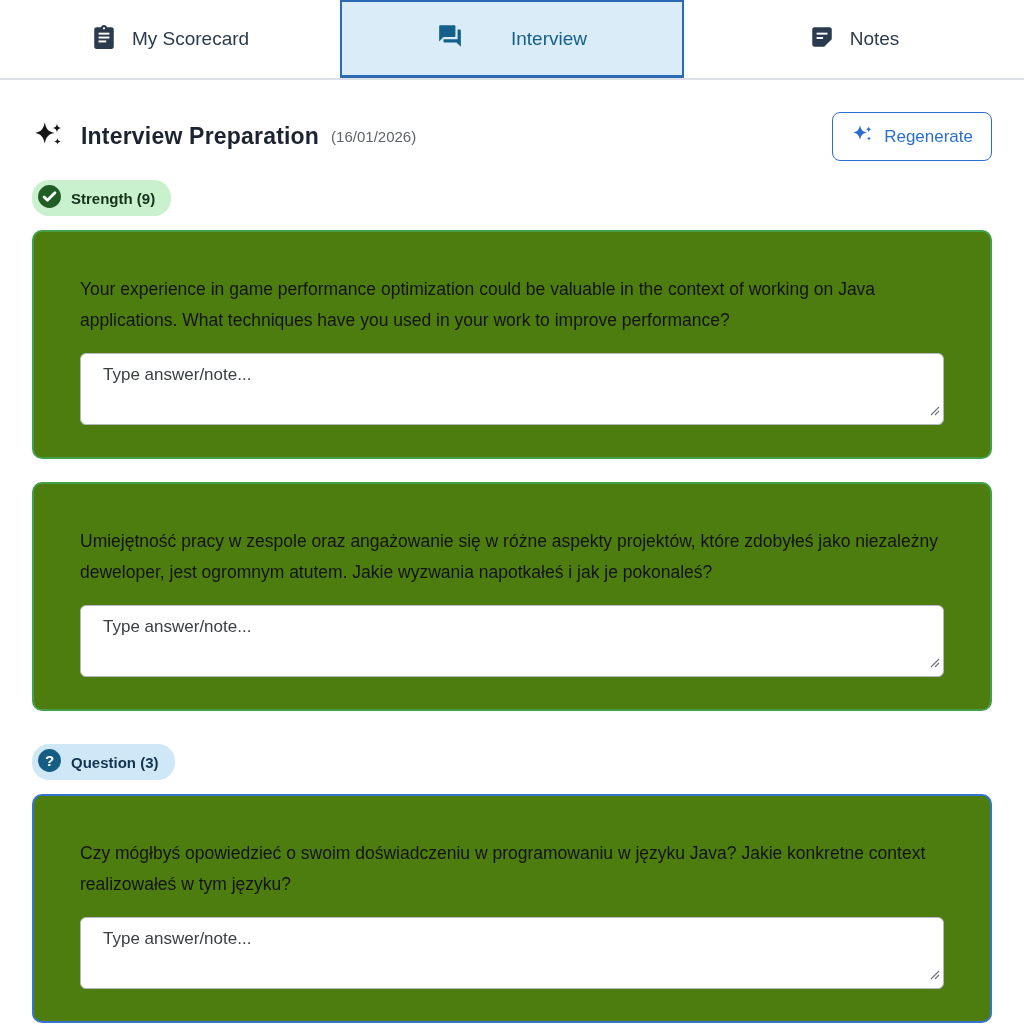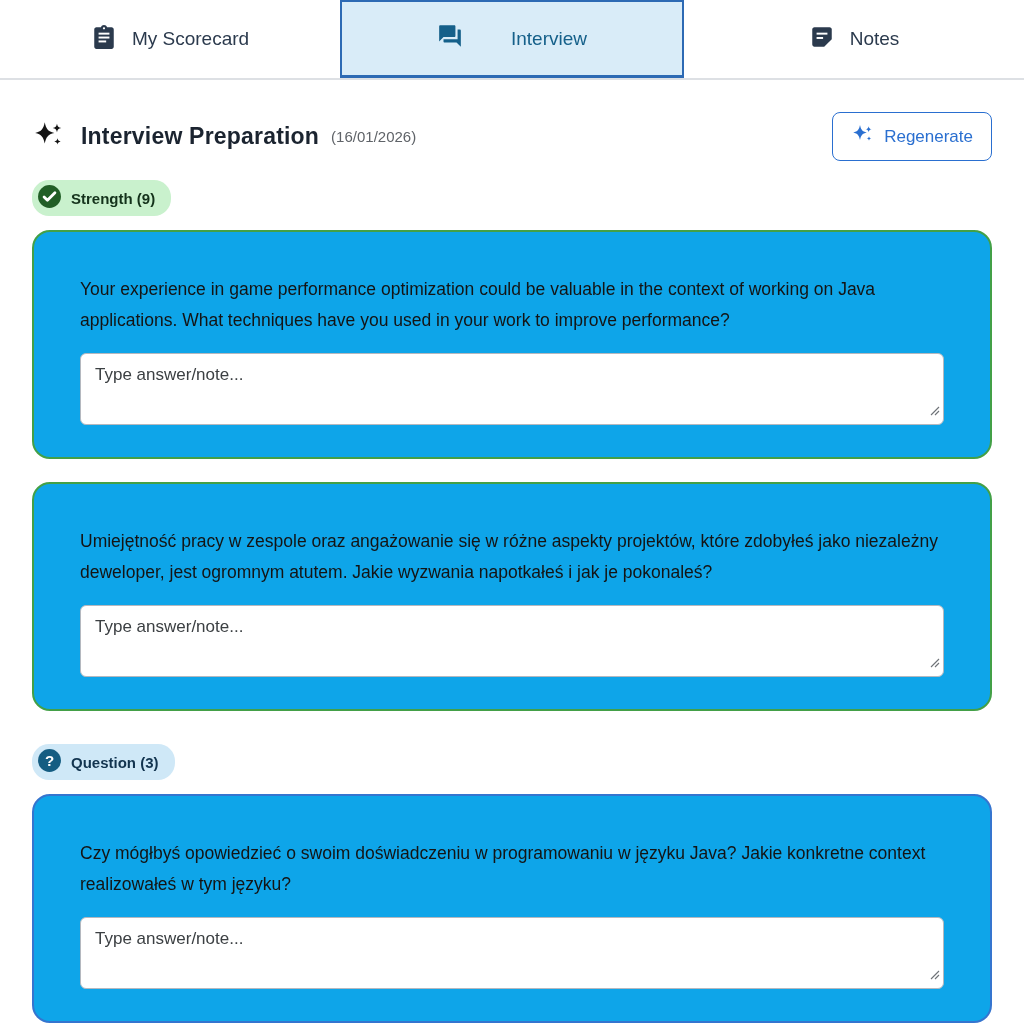--- a/index.html
+++ b/index.html
@@ -22,28 +22,28 @@
     border:1.5px solid #2a6fd0; color:#2a6fd0; background:#fff; border-radius:8px;
     padding:9px 18px; font-size:17px; font-weight:500; cursor:pointer;justify-content:flex-end; }
 
   
   .badge { display:inline-flex; align-items:center; gap:9px; border-radius:17px;
     padding:4px 16px 4px 5px; font-size:15px; font-weight:700; }
   .badge.strength { background:#c9f1cd; color:#14321b; margin-top:19px; }
   .badge.question { background:#cfe8f7; color:#12344f; margin-top:33px; }
 
   
-  .card { border-radius:18px; margin-top:14px; background:#0ea5e9; padding:42px 46px 32px; }
+  .card { border-radius:10px; margin-top:14px; background:#4d7c0f; padding:42px 46px 32px; }
   .card.strength { border:2px solid #43a047; }
   .card.strength + .card.strength { margin-top:23px; }
   .card.question { border:2px solid #3575cf; }
   .qtext { font-size:17.5px; line-height:31px; color:#141414; }
   .answer-wrap { position:relative; margin-top:17px; }
   textarea { width:100%; height:72px; border:1px solid #b4b8bf; border-radius:6px;
-    padding:11px 14px; font-size:17px; font-family:inherit; color:#3c4043;
+    padding:11px 22px; font-size:17px; font-family:inherit; color:#3c4043;
     resize:none; background:#fff; display:block; }
   textarea::placeholder { color:#3c4043; opacity:1; }
   .resize-icon { position:absolute; right:4px; bottom:5px; pointer-events:none; }
 </style>
 </head>
 <body>
 
 <div class="tabbar">
   <button class="tab">
     <span>

